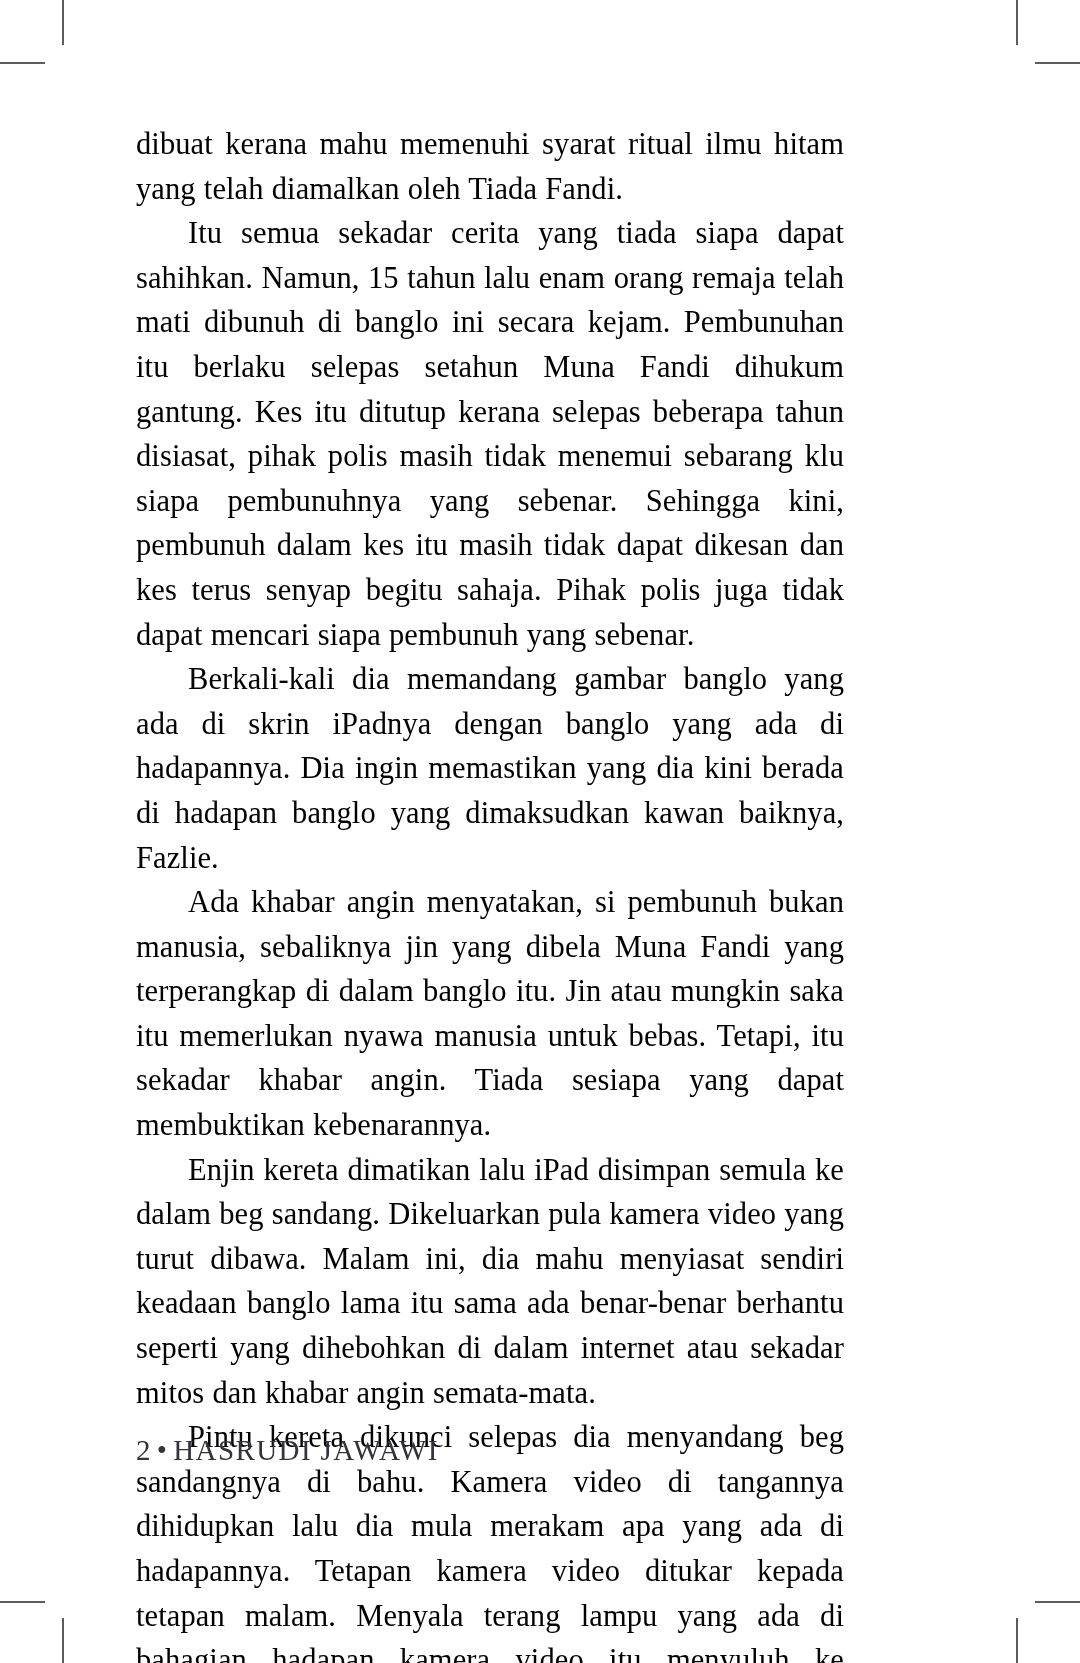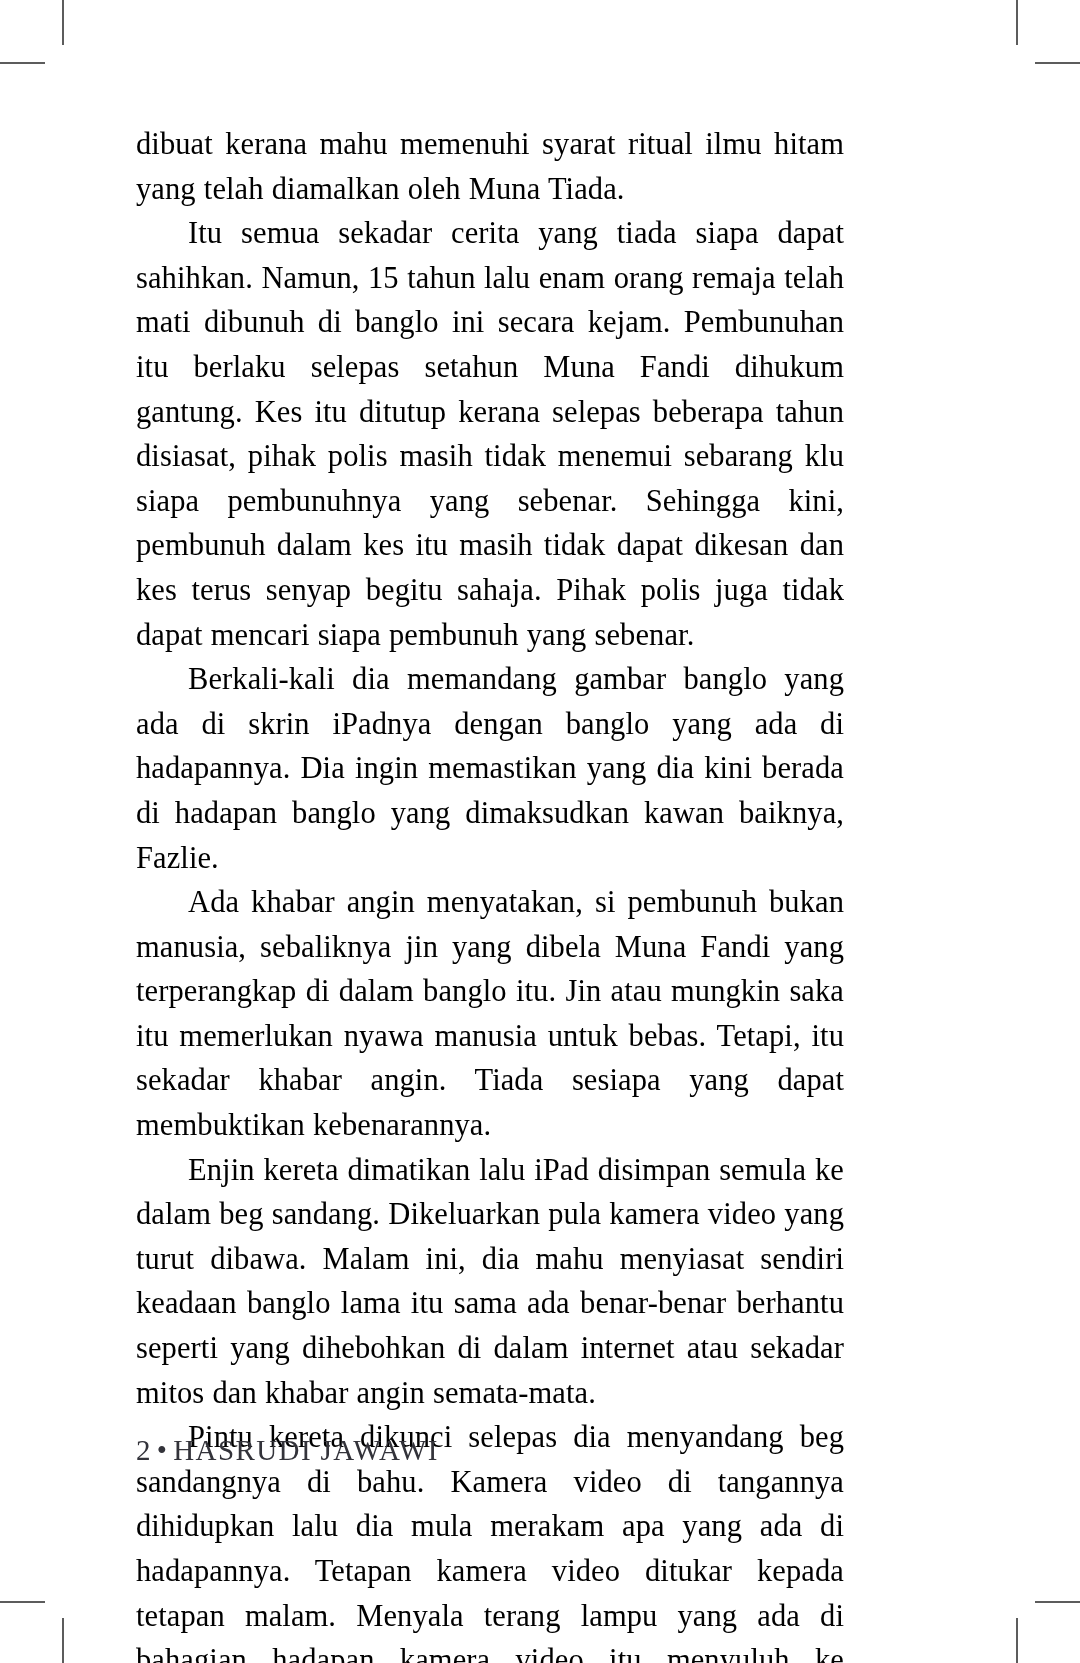--- a/index.html
+++ b/index.html
@@ -88,21 +88,21 @@
   <div class="crop v crop-tl-v"></div>
   <div class="crop h crop-tl-h"></div>
   <div class="crop v crop-tr-v"></div>
   <div class="crop h crop-tr-h"></div>
   <div class="crop v crop-bl-v"></div>
   <div class="crop h crop-bl-h"></div>
   <div class="crop v crop-br-v"></div>
   <div class="crop h crop-br-h"></div>
 
   <div class="text-block">
-    <p class="para first">dibuat kerana mahu memenuhi syarat ritual ilmu hitam yang telah diamalkan oleh Muna Tiada.</p>
+    <p class="para first">dibuat kerana mahu memenuhi syarat ritual ilmu hitam yang telah diamalkan oleh Tiada Fandi.</p>
     <p class="para">Itu semua sekadar cerita yang tiada siapa dapat sahihkan. Namun, 15 tahun lalu enam orang remaja telah mati dibunuh di banglo ini secara kejam. Pembunuhan itu berlaku selepas setahun Muna Fandi dihukum gantung. Kes itu ditutup kerana selepas beberapa tahun disiasat, pihak polis masih tidak menemui sebarang klu siapa pembunuhnya yang sebenar. Sehingga kini, pembunuh dalam kes itu masih tidak dapat dikesan dan kes terus senyap begitu sahaja. Pihak polis juga tidak dapat mencari siapa pembunuh yang sebenar.</p>
     <p class="para">Berkali-kali dia memandang gambar banglo yang ada di skrin iPadnya dengan banglo yang ada di hadapannya. Dia ingin memastikan yang dia kini berada di hadapan banglo yang dimaksudkan kawan baiknya, Fazlie.</p>
     <p class="para">Ada khabar angin menyatakan, si pembunuh bukan manusia, sebaliknya jin yang dibela Muna Fandi yang terperangkap di dalam banglo itu. Jin atau mungkin saka itu memerlukan nyawa manusia untuk bebas. Tetapi, itu sekadar khabar angin. Tiada sesiapa yang dapat membuktikan kebenarannya.</p>
     <p class="para">Enjin kereta dimatikan lalu iPad disimpan semula ke dalam beg sandang. Dikeluarkan pula kamera video yang turut dibawa. Malam ini, dia mahu menyiasat sendiri keadaan banglo lama itu sama ada benar-benar berhantu seperti yang dihebohkan di dalam internet atau sekadar mitos dan khabar angin semata-mata.</p>
     <p class="para">Pintu kereta dikunci selepas dia menyandang beg sandangnya di bahu. Kamera video di tangannya dihidupkan lalu dia mula merakam apa yang ada di hadapannya. Tetapan kamera video ditukar kepada tetapan malam. Menyala terang lampu yang ada di bahagian hadapan kamera video itu menyuluh ke hadapan.</p>
 
   </div>
 
   <div class="footer">
     <span class="folio"><span class="num">2</span><span class="sep">•</span><span class="name">HASRUDI JAWAWI</span></span>

